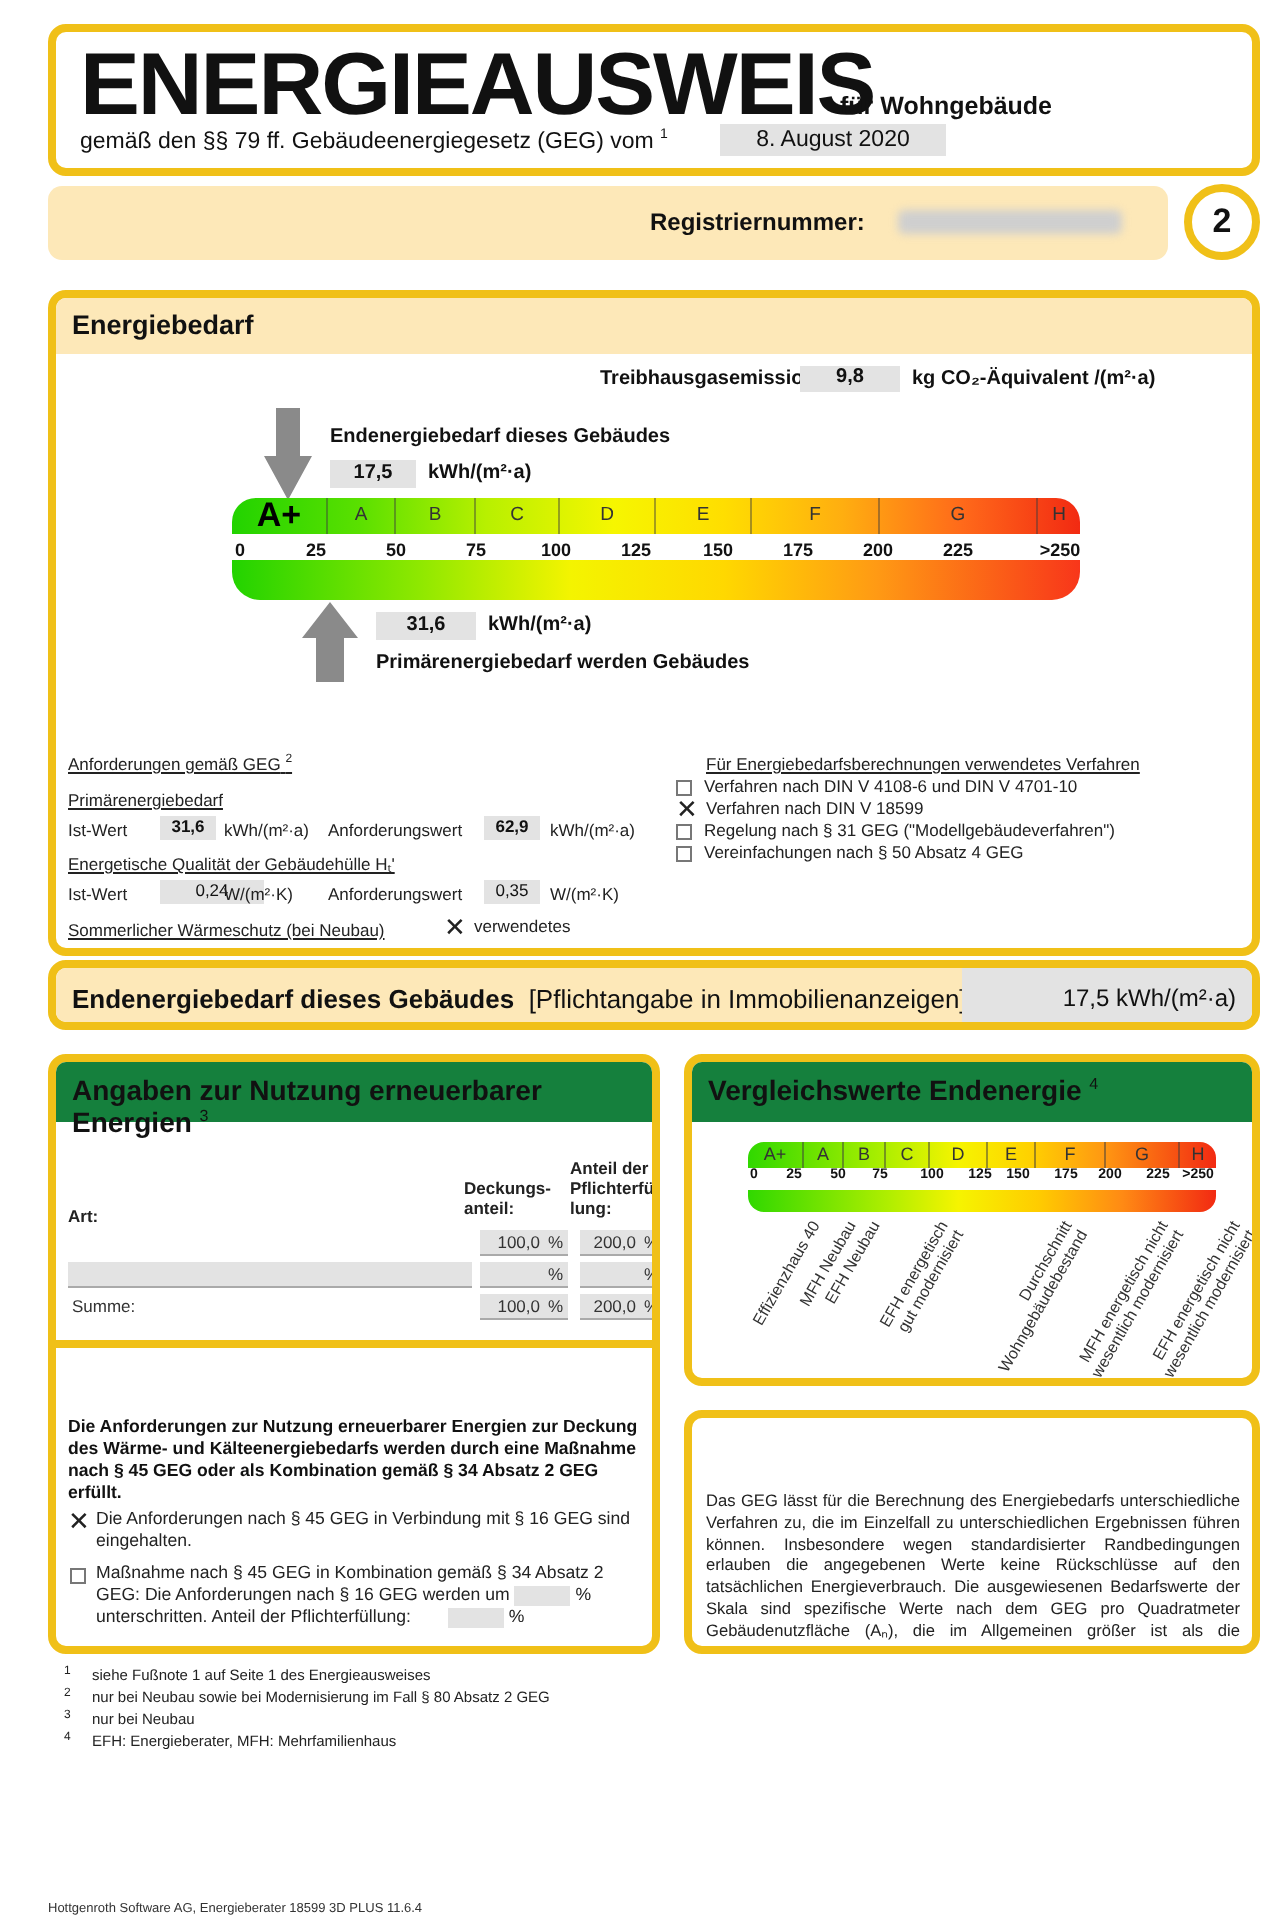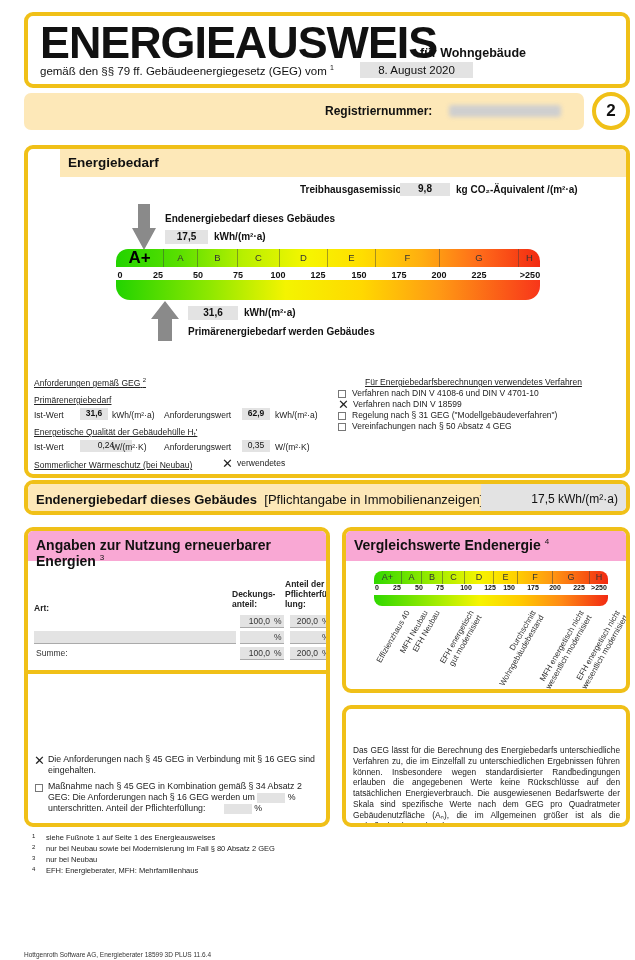--- a/index.html
+++ b/index.html
@@ -1,20 +1,20 @@
 <!DOCTYPE html>
 <html><head>
 <meta charset="utf-8">
 <style>
   * { box-sizing: border-box; margin: 0; padding: 0; }
   html, body { width: 635px; height: 960px; background: #ffffff; overflow: hidden; }
   body { font-family: "Liberation Sans", sans-serif; color: #111; position: relative; }
 
   .box { position: absolute; border: 4px solid #f0c018; border-radius: 9px; background: #fff; overflow: hidden; }
-  .hdr { background: #fde8b8; font-weight: bold; margin-left: 32px; }
+  .hdr { background: #fde8b8; font-weight: bold; }
 
   
   #title-box { left: 24px; top: 12px; width: 606px; height: 76px; }
   .big-title { position: absolute; left: 12px; top: 2px; font-size: 44px; font-weight: bold; letter-spacing: -1px; transform: scaleX(1.02); transform-origin: left; }
   .for-text { position: absolute; left: 392px; top: 30px; font-size: 12.5px; font-weight: bold; }
   .law-text { position: absolute; left: 12px; top: 48px; font-size: 11.5px; }
   .law-text sup { font-size: 7px; }
   .date-field { position: absolute; left: 332px; top: 46px; width: 113px; height: 16px; background: #e3e3e3; font-size: 11.5px; text-align: center; line-height: 16px; }
 
   
@@ -44,21 +44,21 @@
   .xmark { display: inline-block; width: 12px; font-size: 13px; margin-right: 3px; vertical-align: middle; line-height: 10px; }
 
   
   #end-strip { left: 24px; top: 480px; width: 606px; height: 35px; }
   #end-strip .txt { position: absolute; left: 8px; top: 8px; font-size: 13px; }
   #end-strip .val { position: absolute; right: 0; top: 0; width: 145px; height: 100%; background: #e3e3e3; font-size: 12px; text-align: right; padding: 8px 8px; }
   #end-strip .bg { position: absolute; left: 0; top: 0; right: 145px; bottom: 0; background: #fde8b8; }
 
   
   #ren-box { left: 24px; top: 527px; width: 306px; height: 300px; }
-  .bhdr { position: absolute; left: 0; right: 0; height: 30px; padding: 6px 8px; font-size: 14px; font-weight: bold; background: #f9a8d4; }
+  .bhdr { position: absolute; left: 0; right: 0; height: 30px; padding: 6px 8px; font-size: 14px; font-weight: bold; background: #15803d; }
   .bhdr sup { font-size: 8px; font-weight: normal; }
   .p-bold { position: absolute; font-size: 9.5px; font-weight: bold; line-height: 12px; }
   .row { position: absolute; left: 6px; width: 290px; height: 14px; font-size: 8.5px; color: #333; }
   .row .cell { position: absolute; top: 0; height: 13px; background: #e3e3e3; line-height: 13px; border-bottom: 1px solid #aaa; }
   .sep { position: absolute; left: 0; right: 0; height: 4px; background: #f0c018; }
 
   
   #cmp-box { left: 342px; top: 527px; width: 288px; height: 166px; }
   #cmp-box .s-top { position: absolute; left: 28px; top: 40px; width: 234px; height: 13px; background: linear-gradient(to right, #30d800 0%, #a8ee00 28%, #f6f400 45%, #ffd200 60%, #ff9812 76%, #f22a12 100%); border-radius: 8px 8px 0 0; }
   #cmp-box .s-bot { position: absolute; left: 28px; top: 64px; width: 234px; height: 11px; background: linear-gradient(to right, #30d800 0%, #b0ee00 30%, #f6f400 45%, #ffcc00 62%, #ff8a14 80%, #f22a12 100%); border-radius: 0 0 8px 8px; }
@@ -148,21 +148,21 @@
   <span class="req" style="left:6px;top:293px;">Ist-Wert</span>
   <span class="gfield" style="left:52px;top:291px;width:52px;height:12px;font-size:8.5px;font-weight:normal;text-align:center;">0,24</span>
   <span class="req" style="left:84px;top:293px;">W/(m²·K)</span>
   <span class="req" style="left:136px;top:293px;">Anforderungswert</span>
   <span class="gfield" style="left:214px;top:291px;width:28px;height:12px;font-size:8.5px;font-weight:normal;">0,35</span>
   <span class="req" style="left:247px;top:293px;">W/(m²·K)</span>
 
   <span class="req u" style="left:6px;top:311px;">Sommerlicher Wärmeschutz (bei Neubau)</span>
   <span class="req" style="left:194px;top:309px;"><span class="xmark">✕</span><span>verwendetes</span></span>
 
-  <span class="req u" style="left:310px;top:228px;padding-left:27px;">Für Energiebedarfsberechnungen verwendetes Verfahren</span>
+  <span class="req u" style="left:298px;top:228px;padding-left:27px;">Für Energiebedarfsberechnungen verwendetes Verfahren</span>
   <div class="req" style="left:310px;top:239px;line-height:11px;">
     <div><span class="cb"></span><span>Verfahren nach DIN V 4108-6 und DIN V 4701-10</span></div>
     <div><span class="xmark" style="margin-right:3px;">✕</span><span>Verfahren nach DIN V 18599</span></div>
     <div><span class="cb"></span><span>Regelung nach § 31 GEG ("Modellgebäudeverfahren")</span></div>
     <div><span class="cb"></span><span>Vereinfachungen nach § 50 Absatz 4 GEG</span></div>
   </div>
 </div>
 
 <div class="box" id="end-strip">
   <div class="bg"></div>
@@ -191,20 +191,21 @@
   </div>
   <div class="row" style="top:116px;">
     <span class="cell" style="left:0;width:202px;background:transparent;border:none;padding-left:2px;">Summe:</span>
     <span class="cell" style="left:206px;width:44px;text-align:right;padding-right:14px;">100,0</span>
     <span class="cell" style="left:240px;width:10px;background:transparent;border:none;">%</span>
     <span class="cell" style="left:256px;width:40px;text-align:right;padding-right:12px;">200,0</span>
     <span class="cell" style="left:288px;width:10px;background:transparent;border:none;">%</span>
   </div>
 
   <div class="sep" style="top:139px;"></div>
+  <div class="p-bold" style="left:6px;top:177px;width:290px;font-size:8.8px;line-height:11px;">Die Anforderungen zur Nutzung erneuerbarer Energien zur Deckung des Wärme- und Kälteenergiebedarfs werden durch eine Maßnahme nach § 45 GEG oder als Kombination gemäß § 34 Absatz 2 GEG erfüllt.</div>
   <div class="req" style="left:6px;top:223px;width:290px;font-size:8.8px;line-height:11px;">
     <span class="xmark" style="position:absolute;left:0;top:2px;">✕</span>
     <div style="padding-left:14px;">Die Anforderungen nach § 45 GEG in Verbindung mit § 16 GEG sind eingehalten.</div>
   </div>
   <div class="req" style="left:6px;top:250px;width:290px;font-size:8.8px;line-height:11px;">
     <span class="cb" style="position:absolute;left:1px;top:3px;"></span>
     <div style="padding-left:14px;"><span>Maßnahme nach § 45 GEG in Kombination gemäß § 34 Absatz 2 GEG: Die Anforderungen nach § 16 GEG werden um</span> <span style="display:inline-block;width:28px;height:10px;background:#e3e3e3;vertical-align:middle;"></span> <span>%</span><br><span>unterschritten. Anteil der Pflichterfüllung:</span> <span style="display:inline-block;width:28px;height:10px;background:#e3e3e3;vertical-align:middle;margin-left:16px;"></span> <span>%</span></div>
   </div>
 </div>
 

